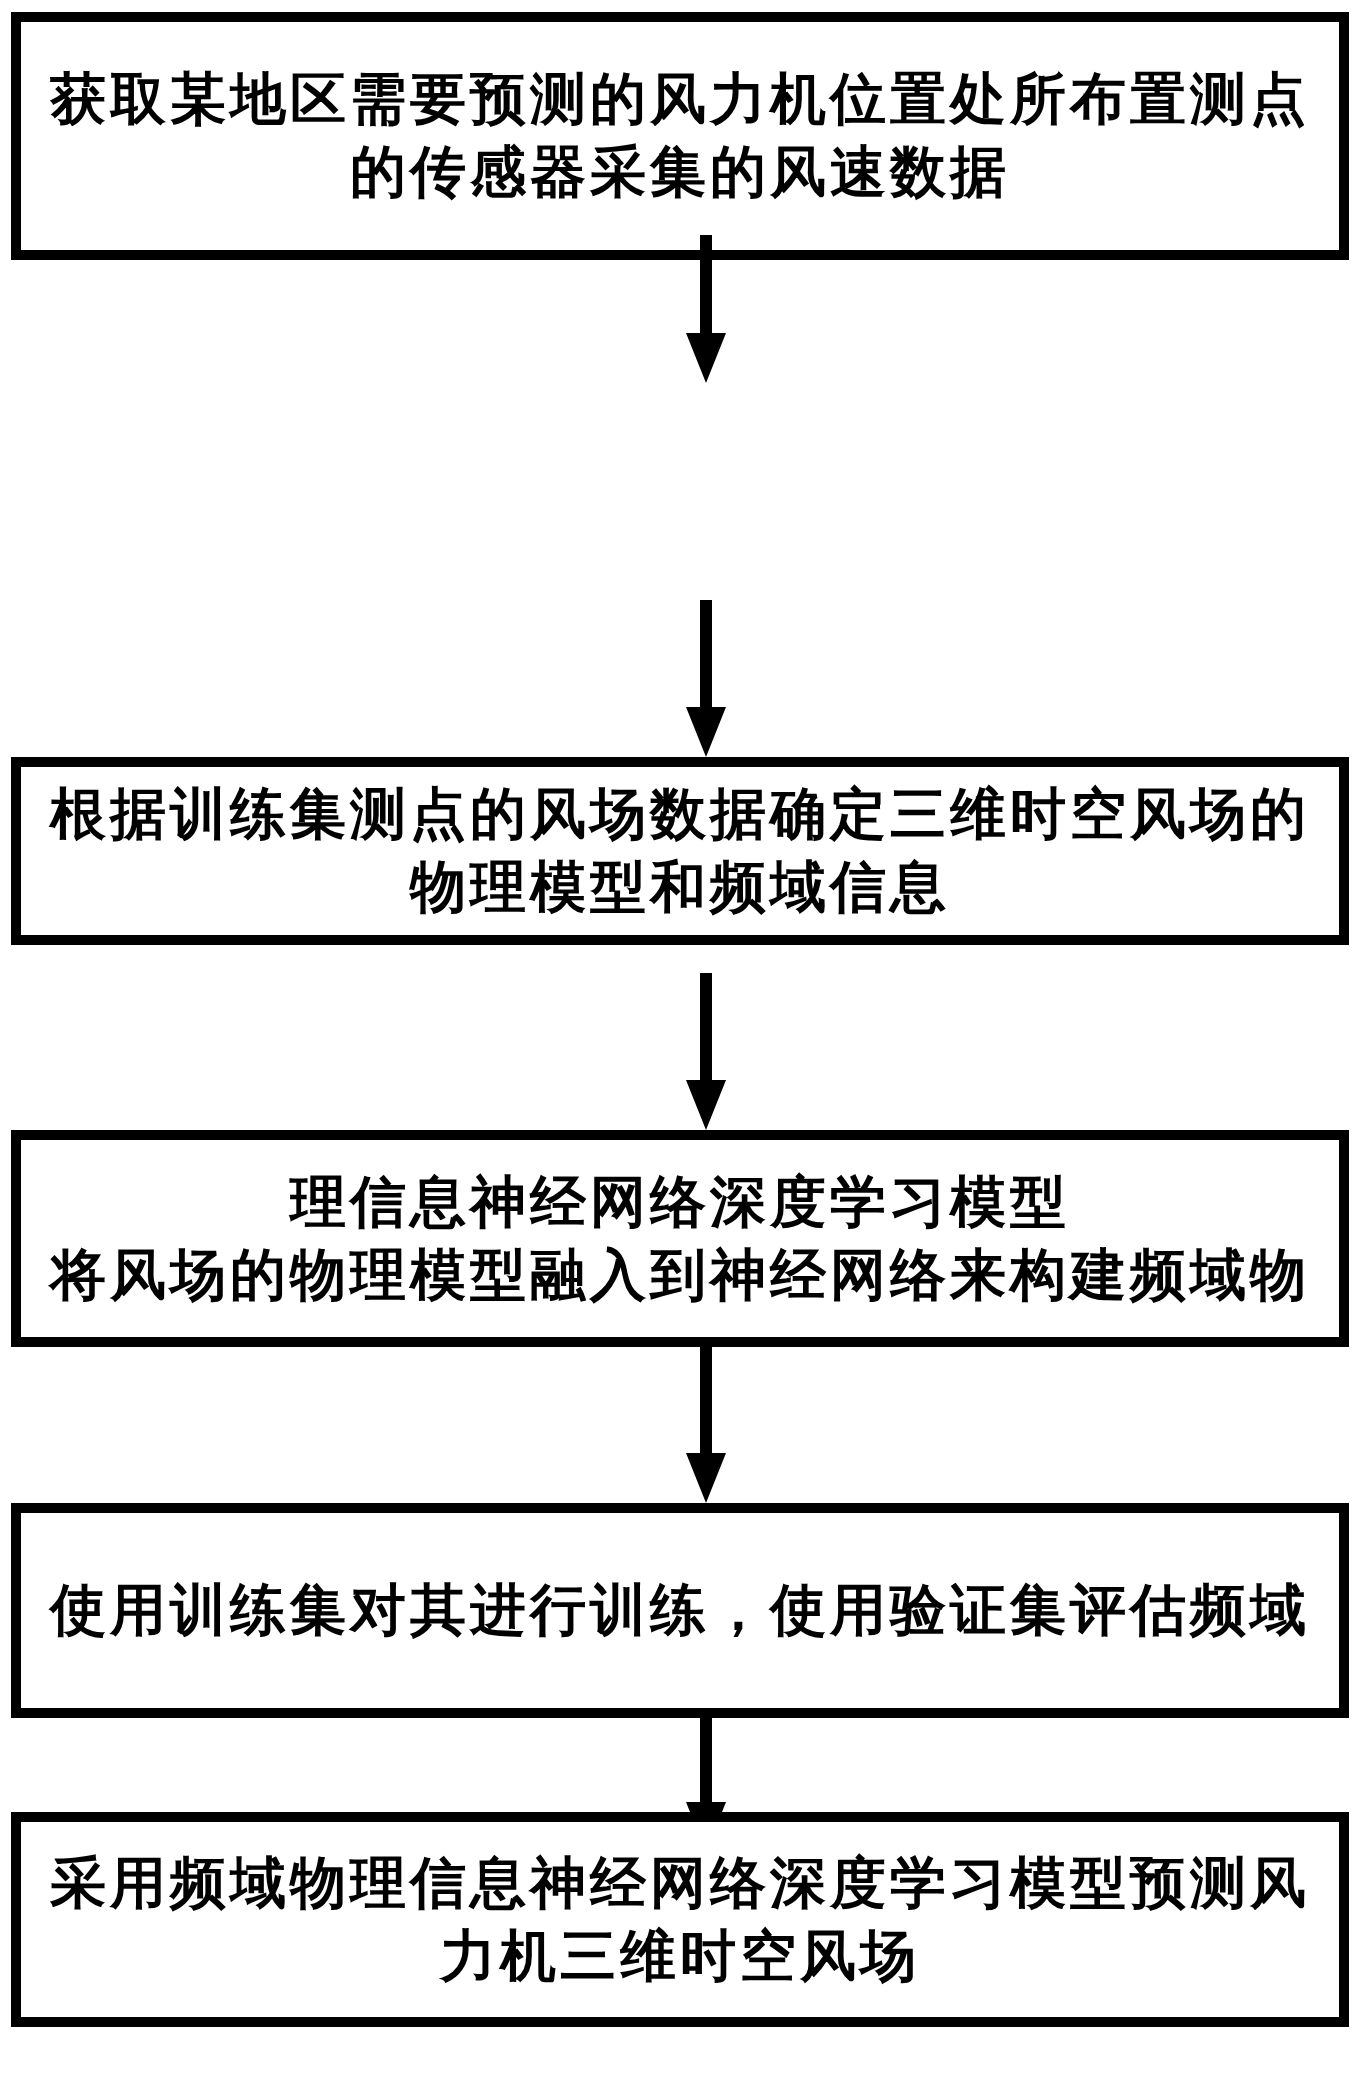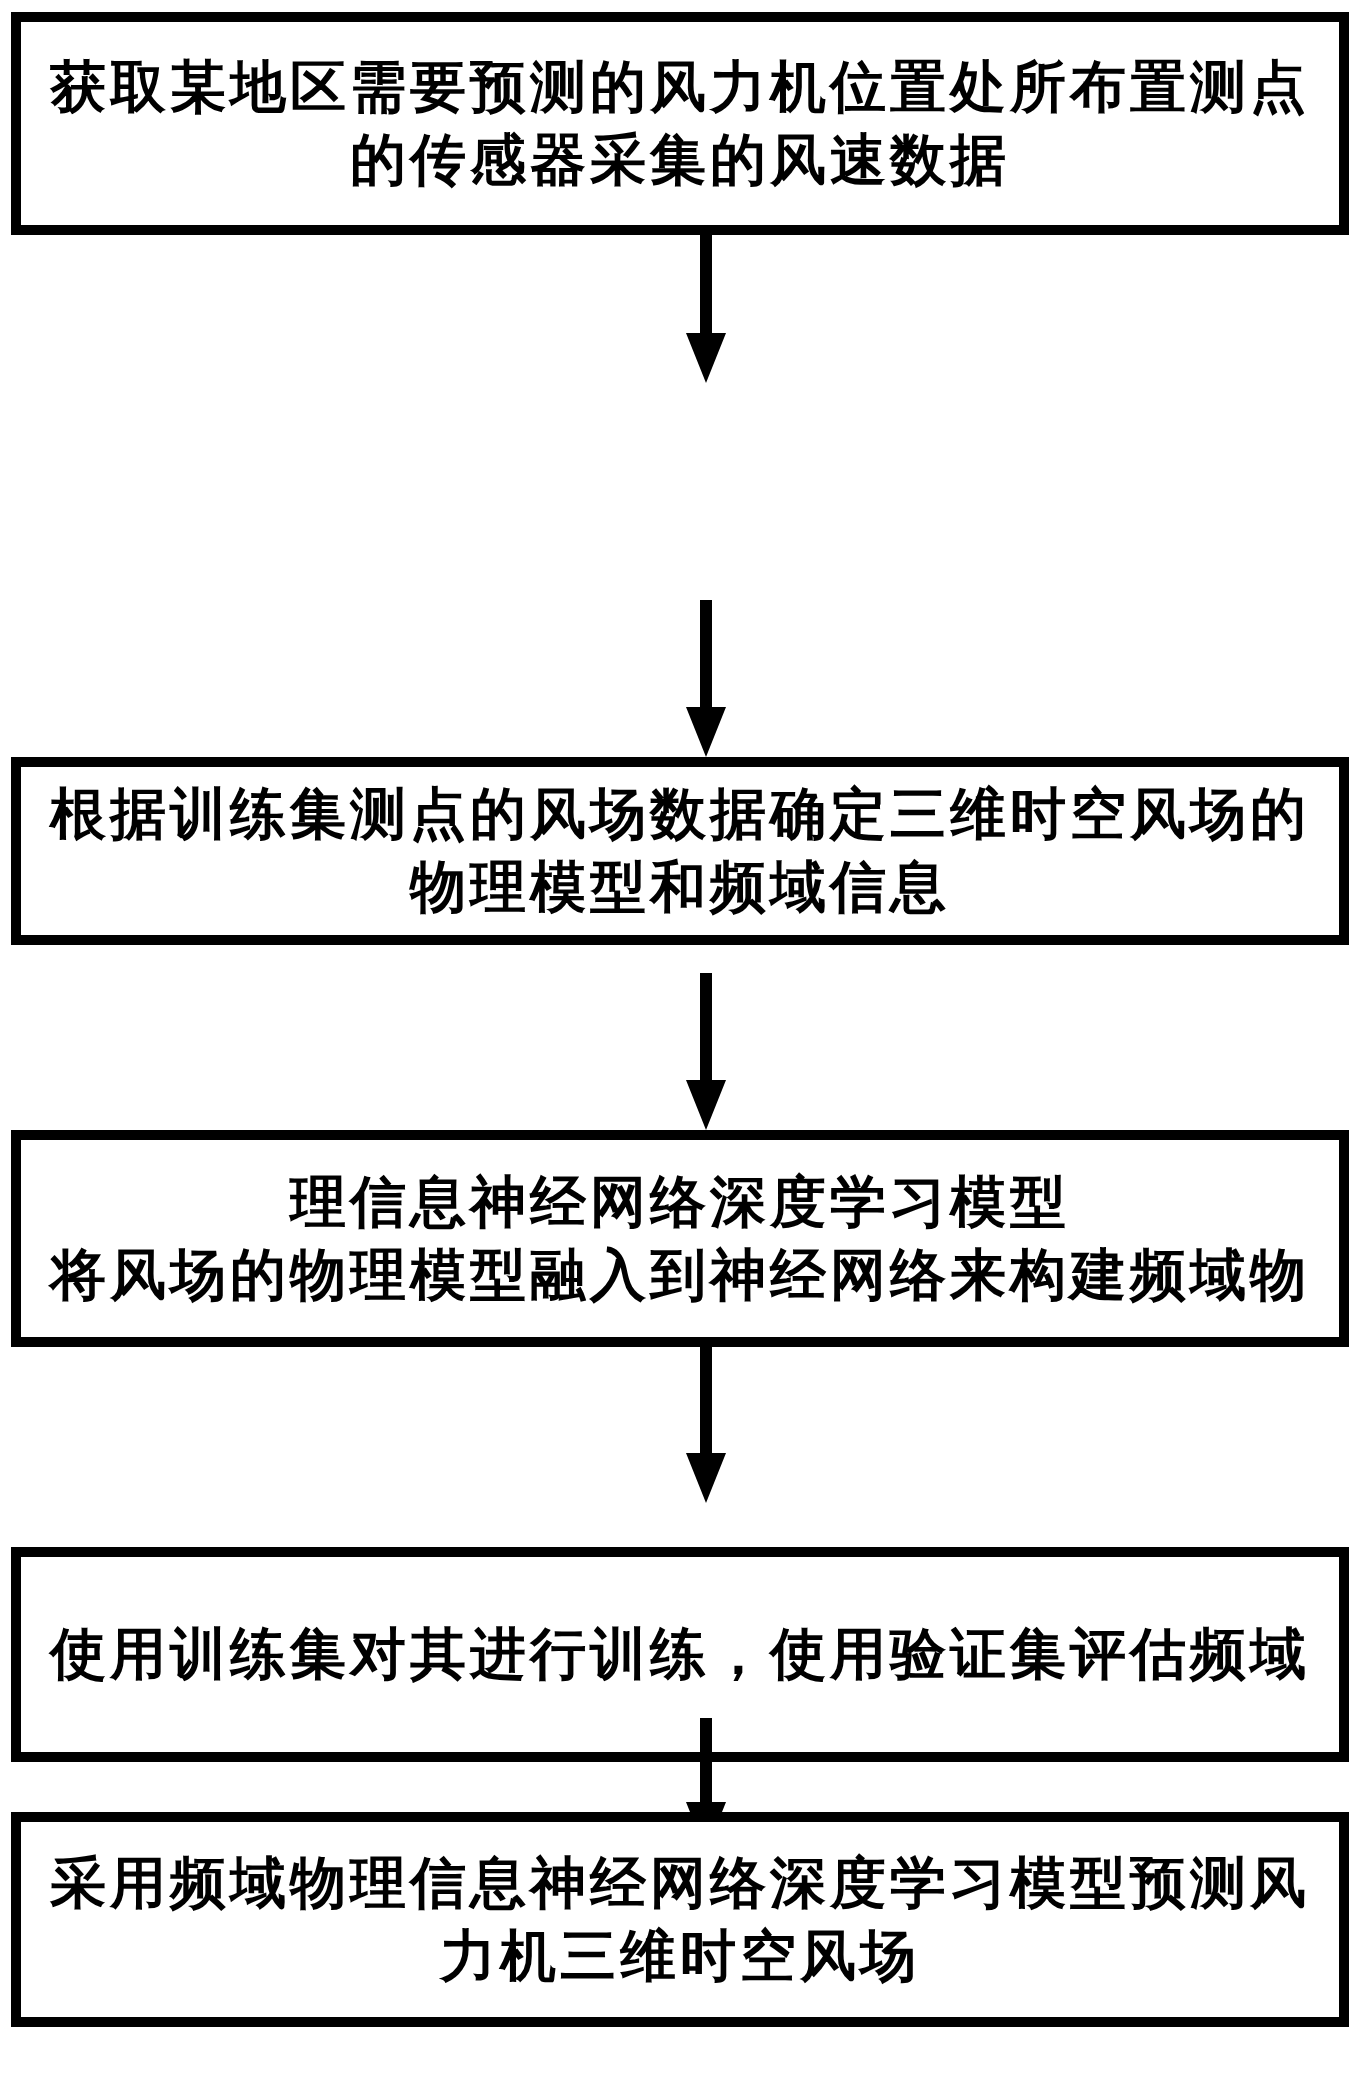--- a/index.html
+++ b/index.html
@@ -30,25 +30,25 @@
   .box-line {
     font-size: 56px;
     line-height: 73px;
     letter-spacing: 4px;
     color: #000000;
     font-weight: bold;
     text-align: center;
     white-space: nowrap;
   }
   
-  .b1 { top: 12px;   height: 223px; }
+  .b1 { top: 12px;   height: 248px; }
   .b2 { top: 383px;  height: 217px; }
   .b3 { top: 757px;  height: 188px; }
   .b4 { top: 1130px; height: 217px; }
-  .b5 { top: 1503px; height: 215px; margin-top: 44px; }
+  .b5 { top: 1503px; height: 215px; }
   .b6 { top: 1812px; height: 215px; font-family: Liberation Serif, serif; }
   
   .arrow {
     position: absolute;
     left: 686px;
     width: 40px;
   }
   .a1 { top: 235px;  height: 148px; }
   .a2 { top: 600px;  height: 157px; }
   .a3 { top: 973px;  height: 157px; }

